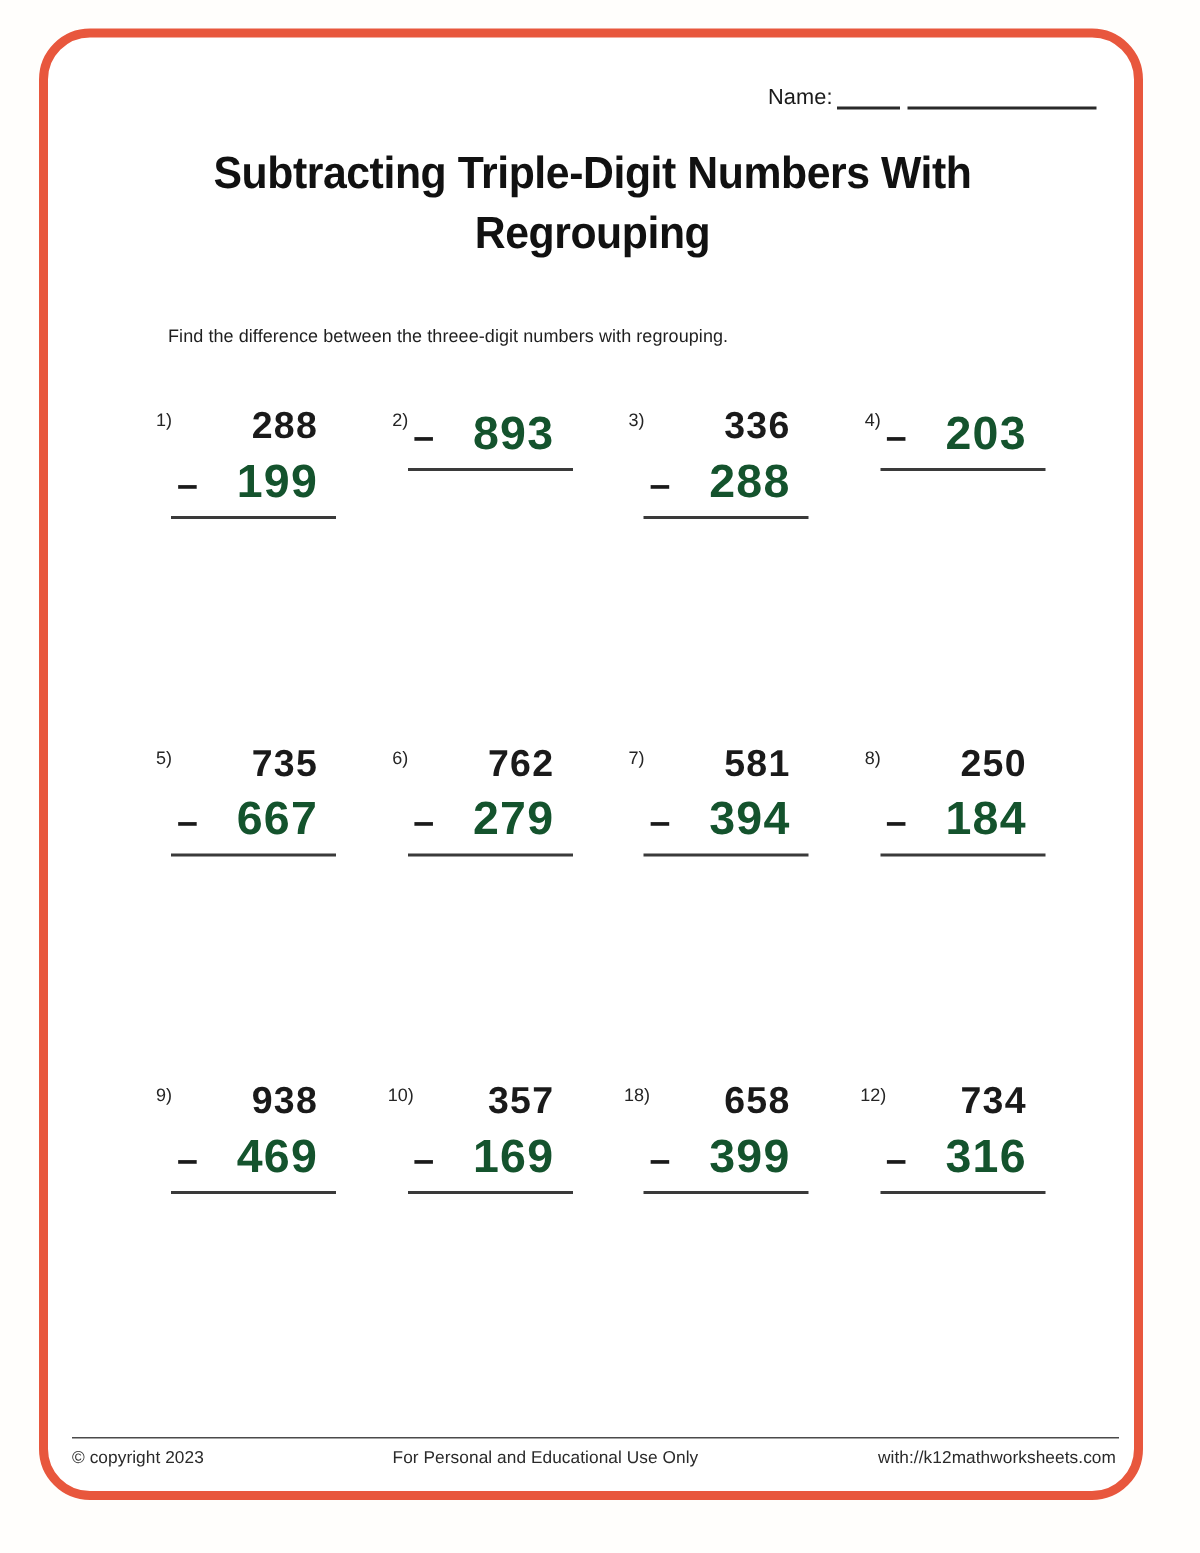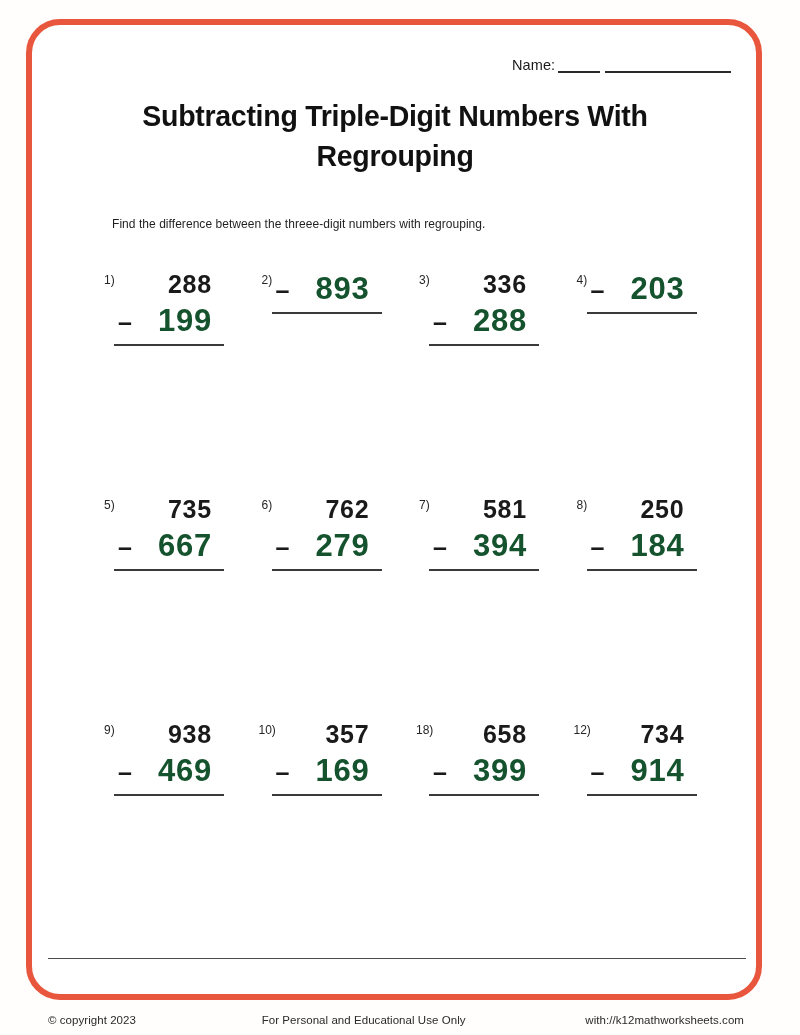--- a/index.html
+++ b/index.html
@@ -160,21 +160,20 @@
     position: absolute;
     left: 48px;
     top: 966px;
     width: 698px;
     display: flex;
     justify-content: space-between;
     align-items: flex-start;
     font-size: 11.5px;
     color: #2a2a2a;
     letter-spacing: 0.05px;
-    margin-top: 48px;
   }
   .footer .f-center { margin-left: 6px; }
   .footer .f-right { margin-right: 2px; }
 </style>
 </head>
 <body>
 
 <div class="page">
   <div class="frame"></div>
 
@@ -304,21 +303,21 @@
             <span class="bot-num">399</span>
           </div>
         </div>
       </div>
       <div class="problem">
         <span class="pnum wide">12)</span>
         <div class="stack">
           <div class="top-num">734</div>
           <div class="bot-row">
             <span class="minus">–</span>
-            <span class="bot-num">914</span>
+            <span class="bot-num">316</span>
           </div>
         </div>
       </div>
     </div>
 
   </div>
 
   <div class="footer-rule"></div>
   <div class="footer">
     <span class="f-left">© copyright 2023</span>

